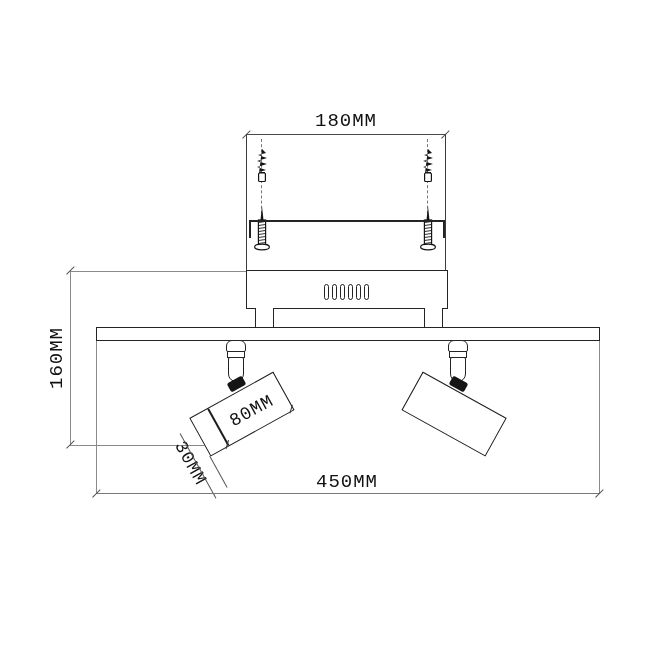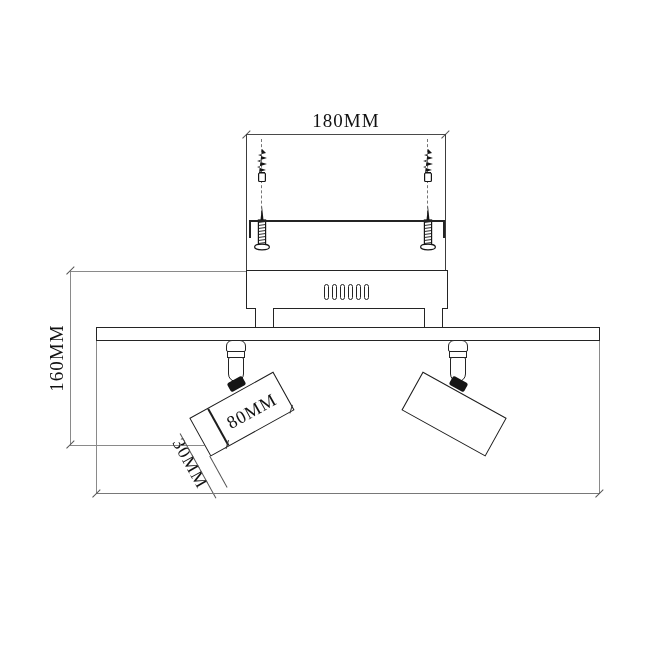--- a/index.html
+++ b/index.html
@@ -1,18 +1,18 @@
 <!DOCTYPE html>
 <html><head>
 <meta charset="utf-8">
 <style>
   html,body{margin:0;padding:0;background:#ffffff;}
   .canvas{
     position:relative;width:650px;height:650px;background:#ffffff;overflow:hidden;
-    font-family:Liberation Serif, serif;color:#1c1c1c;
+    font-family:Liberation Mono, monospace;color:#1c1c1c;
   }
   .hline{position:absolute;background:#8a8a8a;height:1.3px;}
   .vline{position:absolute;background:#8a8a8a;width:1.3px;}
   .objh{position:absolute;background:#242424;height:1.8px;}
   .objv{position:absolute;background:#242424;width:1.8px;}
   .tick{position:absolute;width:11px;height:1.3px;background:#555;transform:rotate(-45deg);}
   .dimlabel{
     position:absolute;font-size:19px;letter-spacing:1px;color:#111;
     text-align:center;white-space:nowrap;line-height:22px;
   }
@@ -161,14 +161,15 @@
   <div class="stem" style="left:447px;">
     <div class="cap"></div>
     <div class="band"></div>
     <div class="body"></div>
     <div class="clamp" style="transform:rotate(29deg);"></div>
   </div>
 
   <div class="hline" style="left:96px;top:493px;width:504px;background:#787878;height:1.4px;"></div>
   <div class="tick" style="left:91px;top:493px;"></div>
   <div class="tick" style="left:594px;top:493px;"></div>
+  <div class="dimlabel" style="left:277px;top:471px;width:140px;">450MM</div>
 
 </div>
 
 </body></html>

